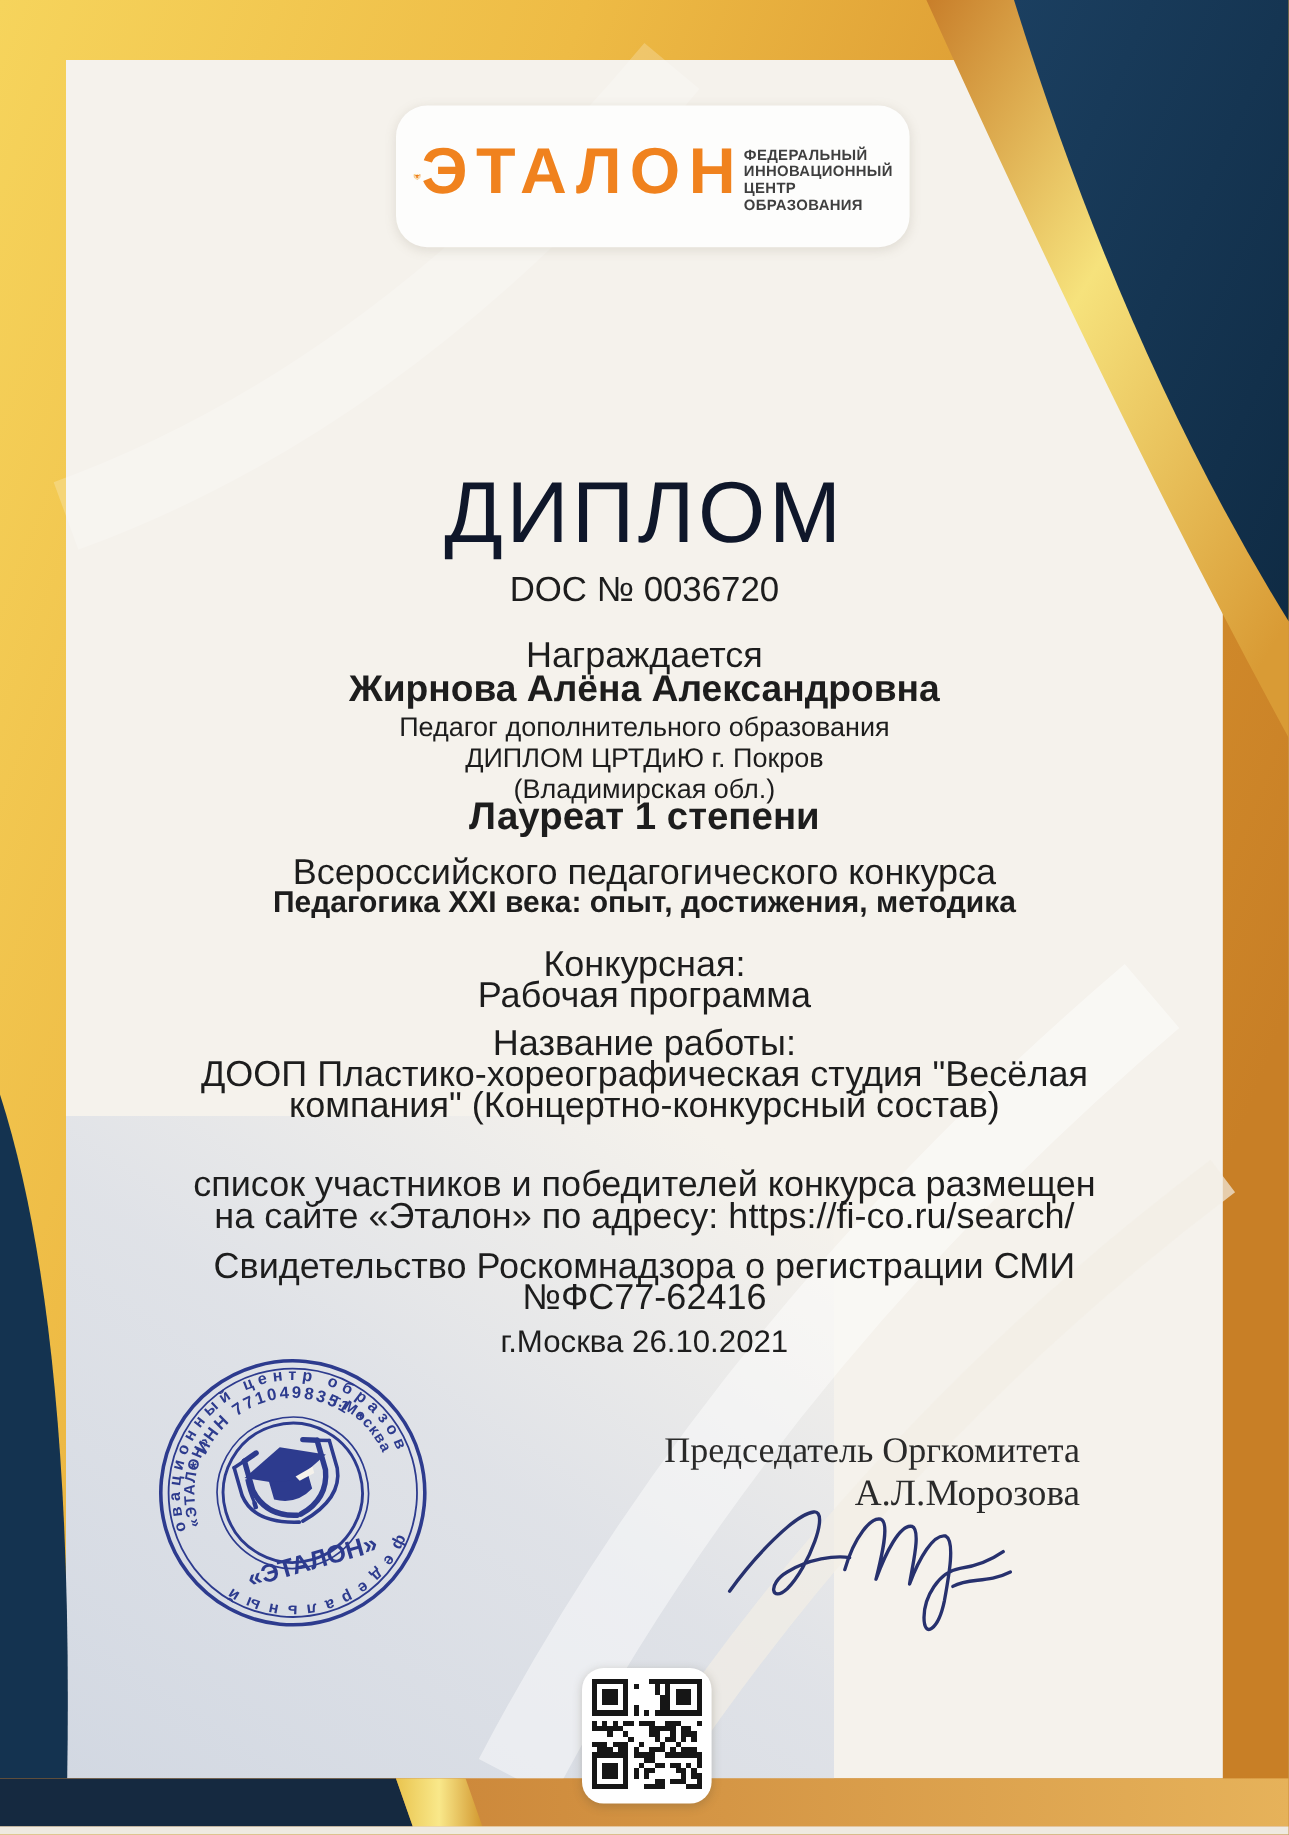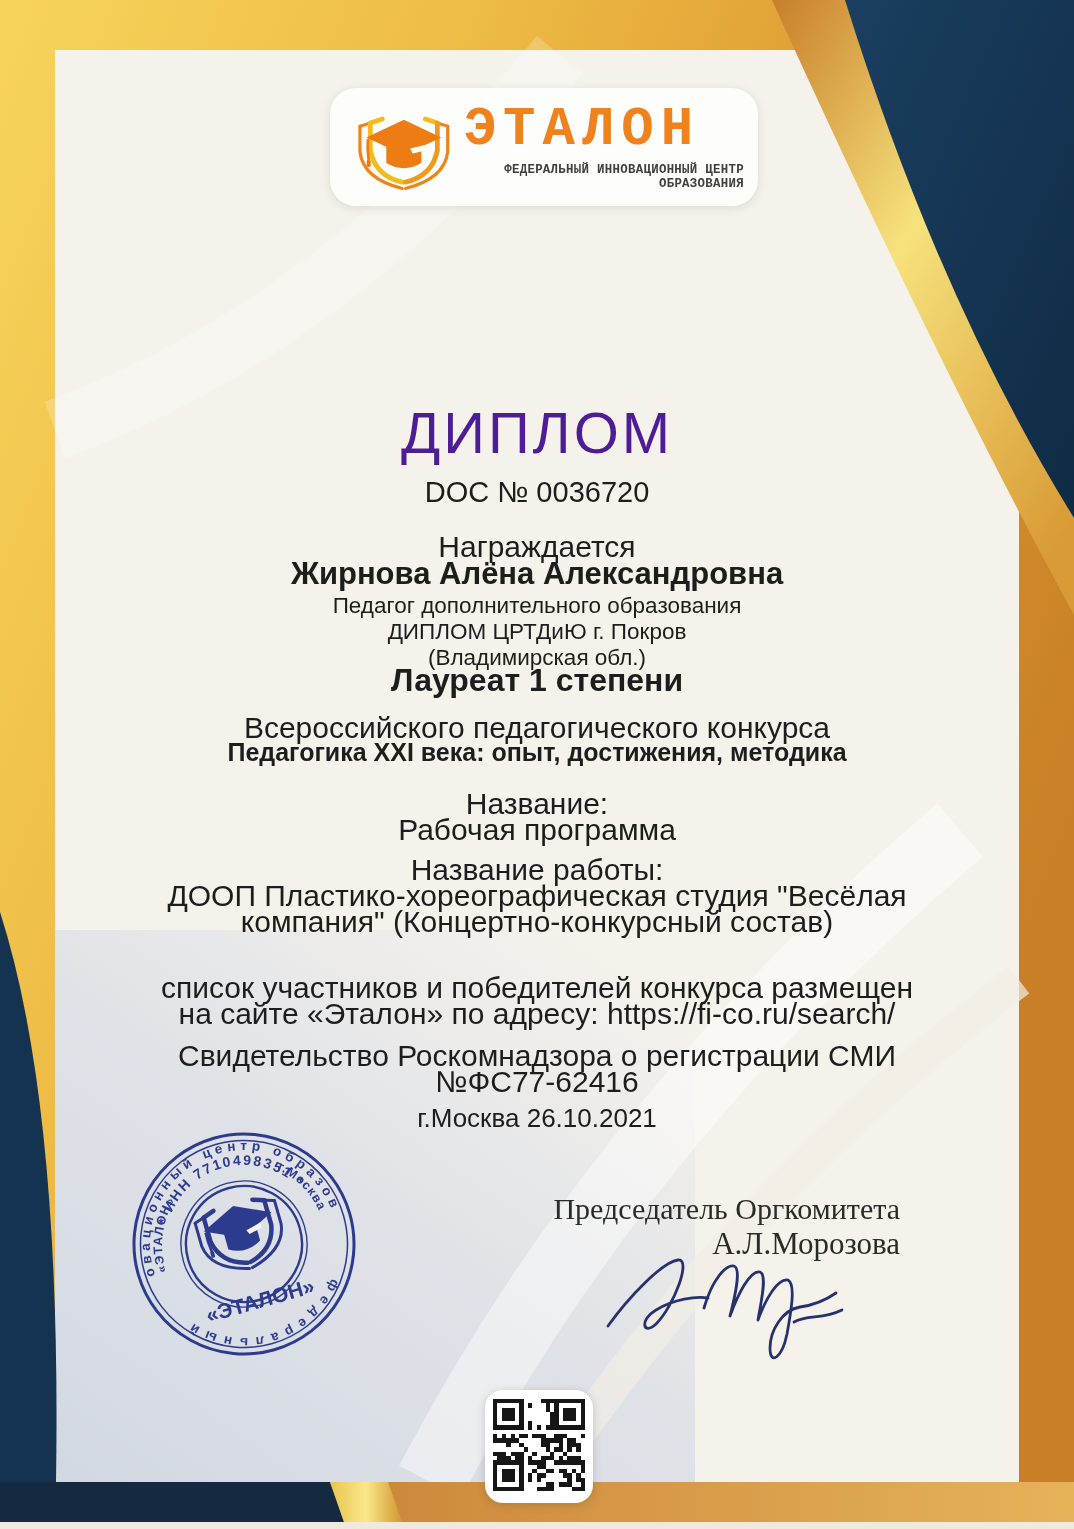--- a/index.html
+++ b/index.html
@@ -5,24 +5,24 @@
   html,body{margin:0;padding:0;background:#888;}
   .page{position:relative;width:1074px;height:1529px;overflow:hidden;
         font-family:"Liberation Sans",sans-serif;color:#1d1d1d;background:#e8b03c;}
   .bg{position:absolute;left:0;top:0;width:1074px;height:1529px;}
   .abs{position:absolute;}
   .ctr{left:56px;width:962px;text-align:center;line-height:1.15;}
   .t23{font-size:30px;}
   .bold{font-weight:700;}
   .logo-card{left:330px;top:88px;width:428px;height:118px;background:#fdfdfc;border-radius:26px;
              box-shadow:0 2px 10px rgba(120,110,90,.18);display:flex;align-items:center;padding:0 14px;box-sizing:border-box;}
-  .logo-text{display:flex;flex-direction:column;align-items:flex-start;margin-left:0;font-family:Liberation Mono, monospace;}
+  .logo-text{display:flex;align-items:flex-start;margin-left:0;}
   .brand{font-size:54px;font-weight:700;color:#f0821e;letter-spacing:7px;line-height:1;}
-  .brand-sub{font-size:12.4px;font-weight:700;color:#3f3f3f;letter-spacing:.3px;margin-top:6px;text-align:right;}
-  .diploma{top:400px;font-size:58px;letter-spacing:3px;color:#4c1d95;}
+  .brand-sub{font-size:12.4px;font-weight:700;color:#3f3f3f;letter-spacing:.3px;margin-top:6px;}
+  .diploma{top:387px;font-size:72px;letter-spacing:3px;color:#0f172a;}
   .docnum{top:476px;font-size:29px;font-weight:400;}
   .sig-block{right:174px;text-align:right;font-family:"Liberation Serif",serif;color:#2a2a2a;}
   .qr-card{left:485px;top:1390px;width:108px;height:113px;background:#fff;border-radius:18px;
            box-shadow:0 2px 8px rgba(80,70,50,.25);display:flex;justify-content:center;align-items:flex-start;}
 </style>
 </head>
 <body>
 
 <div class="page">
 
@@ -109,21 +109,21 @@
   <div class="abs ctr t23" style="top:530px">Награждается</div>
   <div class="abs ctr bold" style="top:556px;font-size:31px">Жирнова Алёна Александровна</div>
   <div class="abs ctr" style="top:593px;font-size:22.5px">Педагог дополнительного образования</div>
   <div class="abs ctr" style="top:619px;font-size:22.5px">ДИПЛОМ ЦРТДиЮ г. Покров</div>
   <div class="abs ctr" style="top:645px;font-size:22.5px">(Владимирская обл.)</div>
   <div class="abs ctr bold" style="top:662px;font-size:32px">Лауреат 1 степени</div>
 
   <div class="abs ctr t23" style="top:711px">Всероссийского педагогического конкурса</div>
   <div class="abs ctr bold" style="top:738px;font-size:25px">Педагогика XXI века: опыт, достижения, методика</div>
 
-  <div class="abs ctr t23" style="top:787px">Название:</div>
+  <div class="abs ctr t23" style="top:787px">Конкурсная:</div>
   <div class="abs ctr t23" style="top:813px">Рабочая программа</div>
 
   <div class="abs ctr t23" style="top:853px">Название работы:</div>
   <div class="abs ctr t23" style="top:879px">ДООП Пластико-хореографическая студия "Весёлая</div>
   <div class="abs ctr t23" style="top:905px">компания" (Концертно-конкурсный состав)</div>
 
   <div class="abs ctr t23" style="top:971px">список участников и победителей конкурса размещен</div>
   <div class="abs ctr t23" style="top:997px">на сайте «Эталон» по адресу: https://fi-co.ru/search/</div>
 
   <div class="abs ctr t23" style="top:1039px">Свидетельство Роскомнадзора о регистрации СМИ</div>

